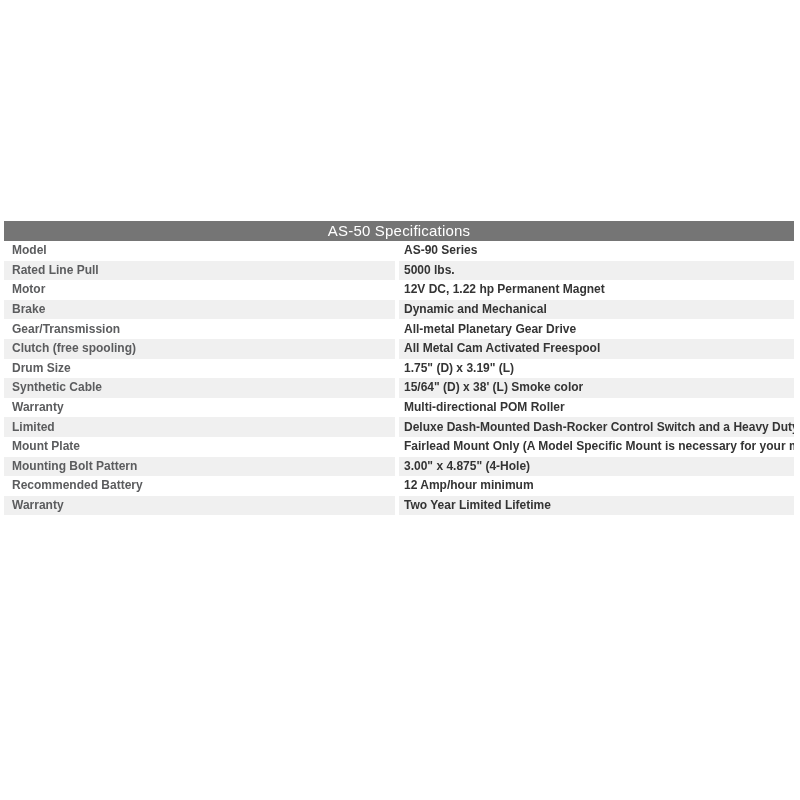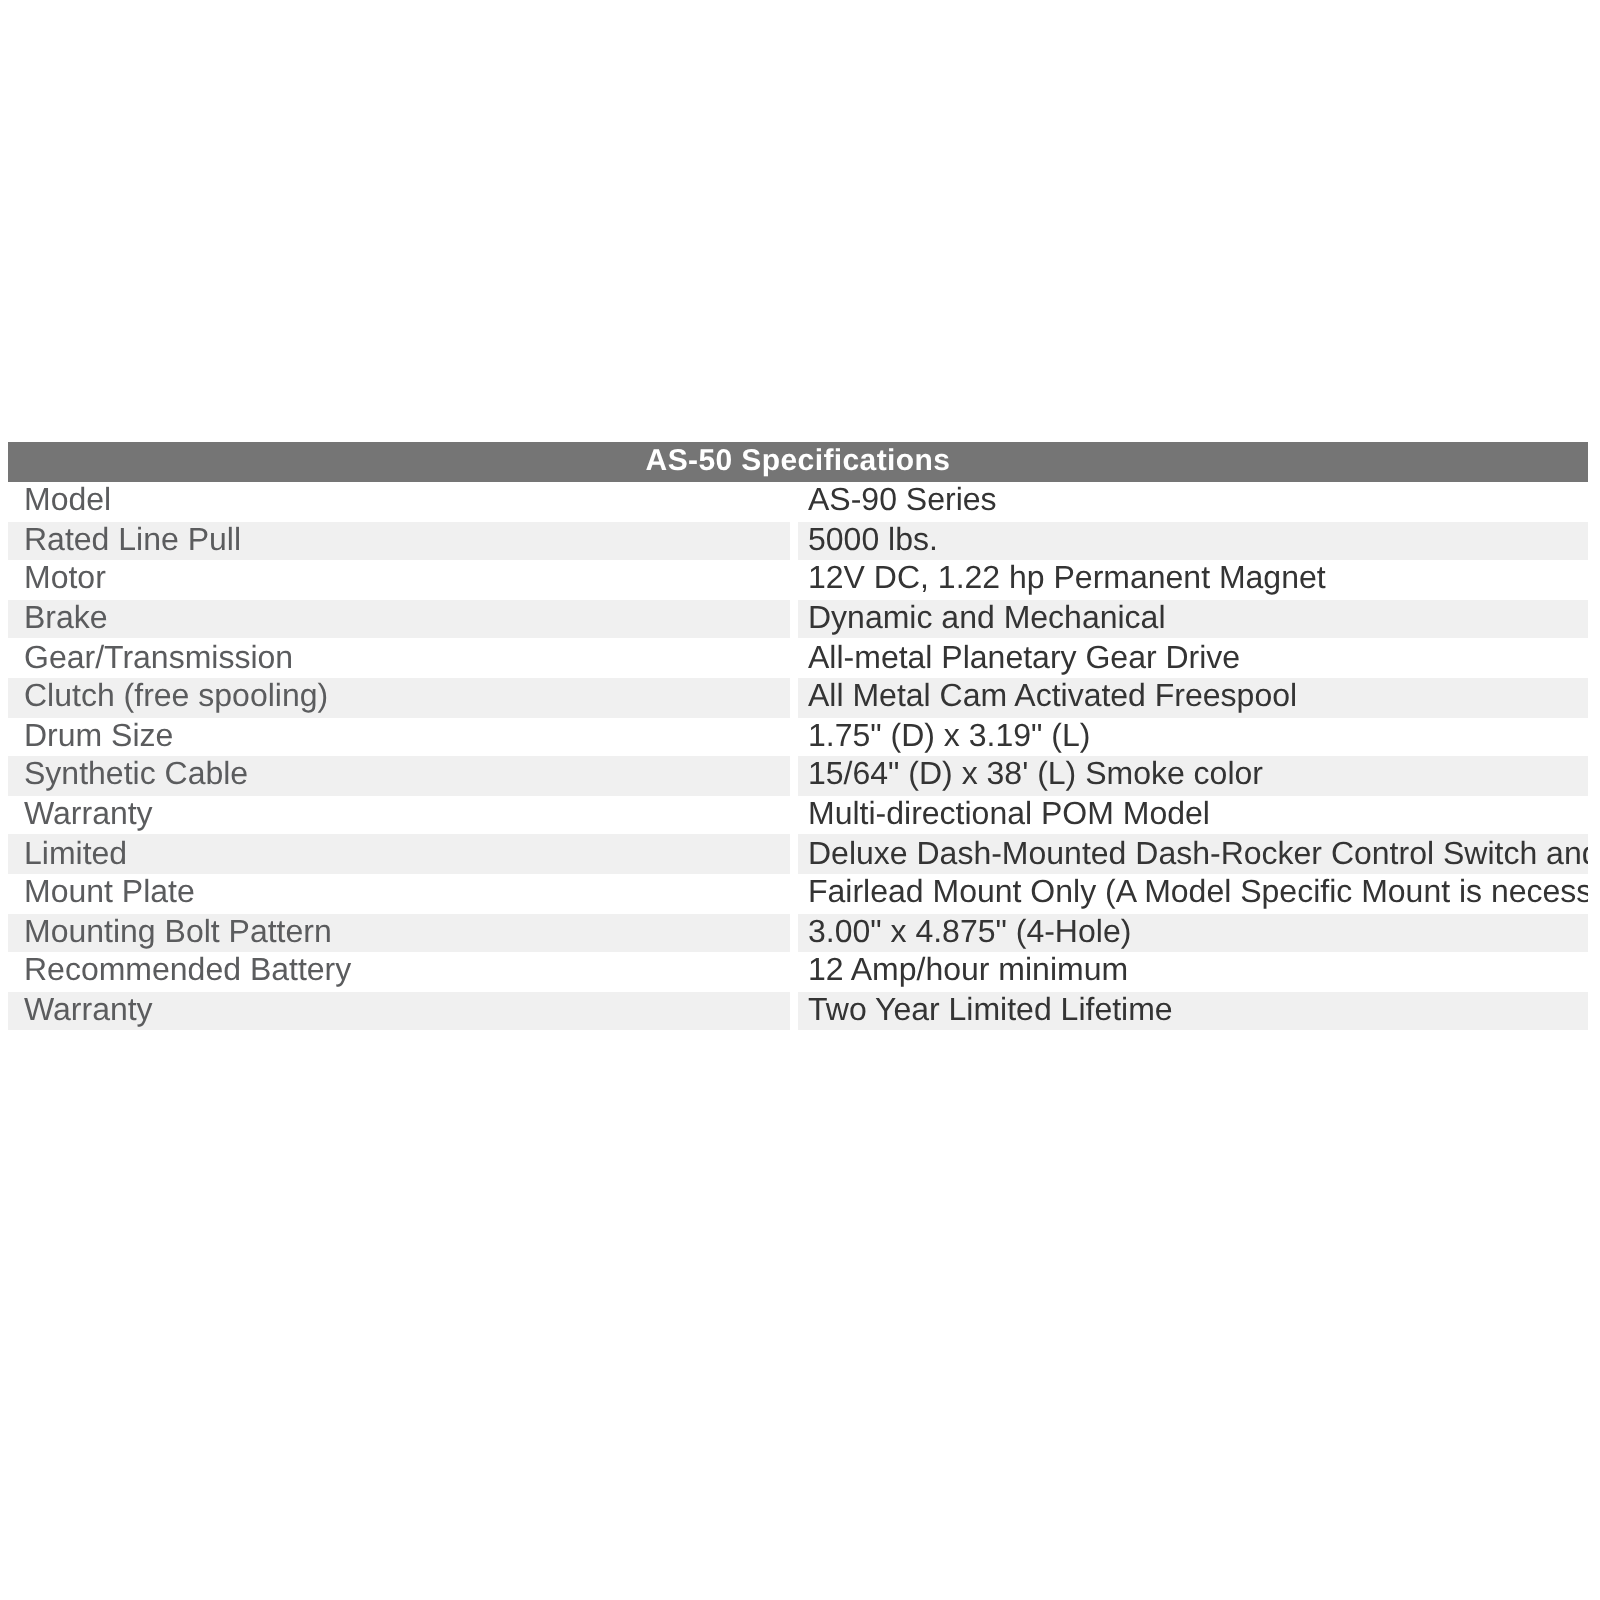--- a/index.html
+++ b/index.html
@@ -23,31 +23,31 @@
     top: 221px;
     width: 790px;
     border-collapse: separate;
     border-spacing: 0;
     table-layout: fixed;
   }
   table.spec-table th.title-cell {
     background: var(--header-bg, #757575);
     color: var(--header-text, #ffffff);
     font-size: 15px;
-    font-weight: bold;
+    font-weight: normal;
     height: 20px;
     line-height: 20px;
     text-align: center;
     padding: 0;
     letter-spacing: 0.2px;
     margin-top: 41px;
   }
   table.spec-table td {
-    font-size: 16px;
-    font-weight: normal;
+    font-size: 12px;
+    font-weight: bold;
     height: 19.6px;
     line-height: 13px;
     vertical-align: middle;
     padding: 0;
     white-space: nowrap;
     overflow: hidden;
   }
   table.spec-table td.label-cell {
     width: 122px;
     padding-left: 8px;
@@ -103,21 +103,21 @@
       <tr>
         <td class="label-cell">Drum Size</td>
         <td class="value-cell">1.75" (D) x 3.19" (L)</td>
       </tr>
       <tr>
         <td class="label-cell">Synthetic Cable</td>
         <td class="value-cell">15/64" (D) x 38' (L) Smoke color</td>
       </tr>
       <tr>
         <td class="label-cell">Warranty</td>
-        <td class="value-cell">Multi-directional POM Model</td>
+        <td class="value-cell">Multi-directional POM Roller</td>
       </tr>
       <tr>
         <td class="label-cell">Limited</td>
         <td class="value-cell">Deluxe Dash-Mounted Dash-Rocker Control Switch and a Heavy Duty Corded Remote Switch</td>
       </tr>
       <tr>
         <td class="label-cell">Mount Plate</td>
         <td class="value-cell">Fairlead Mount Only (A Model Specific Mount is necessary for your make and model ATV)</td>
       </tr>
       <tr>

